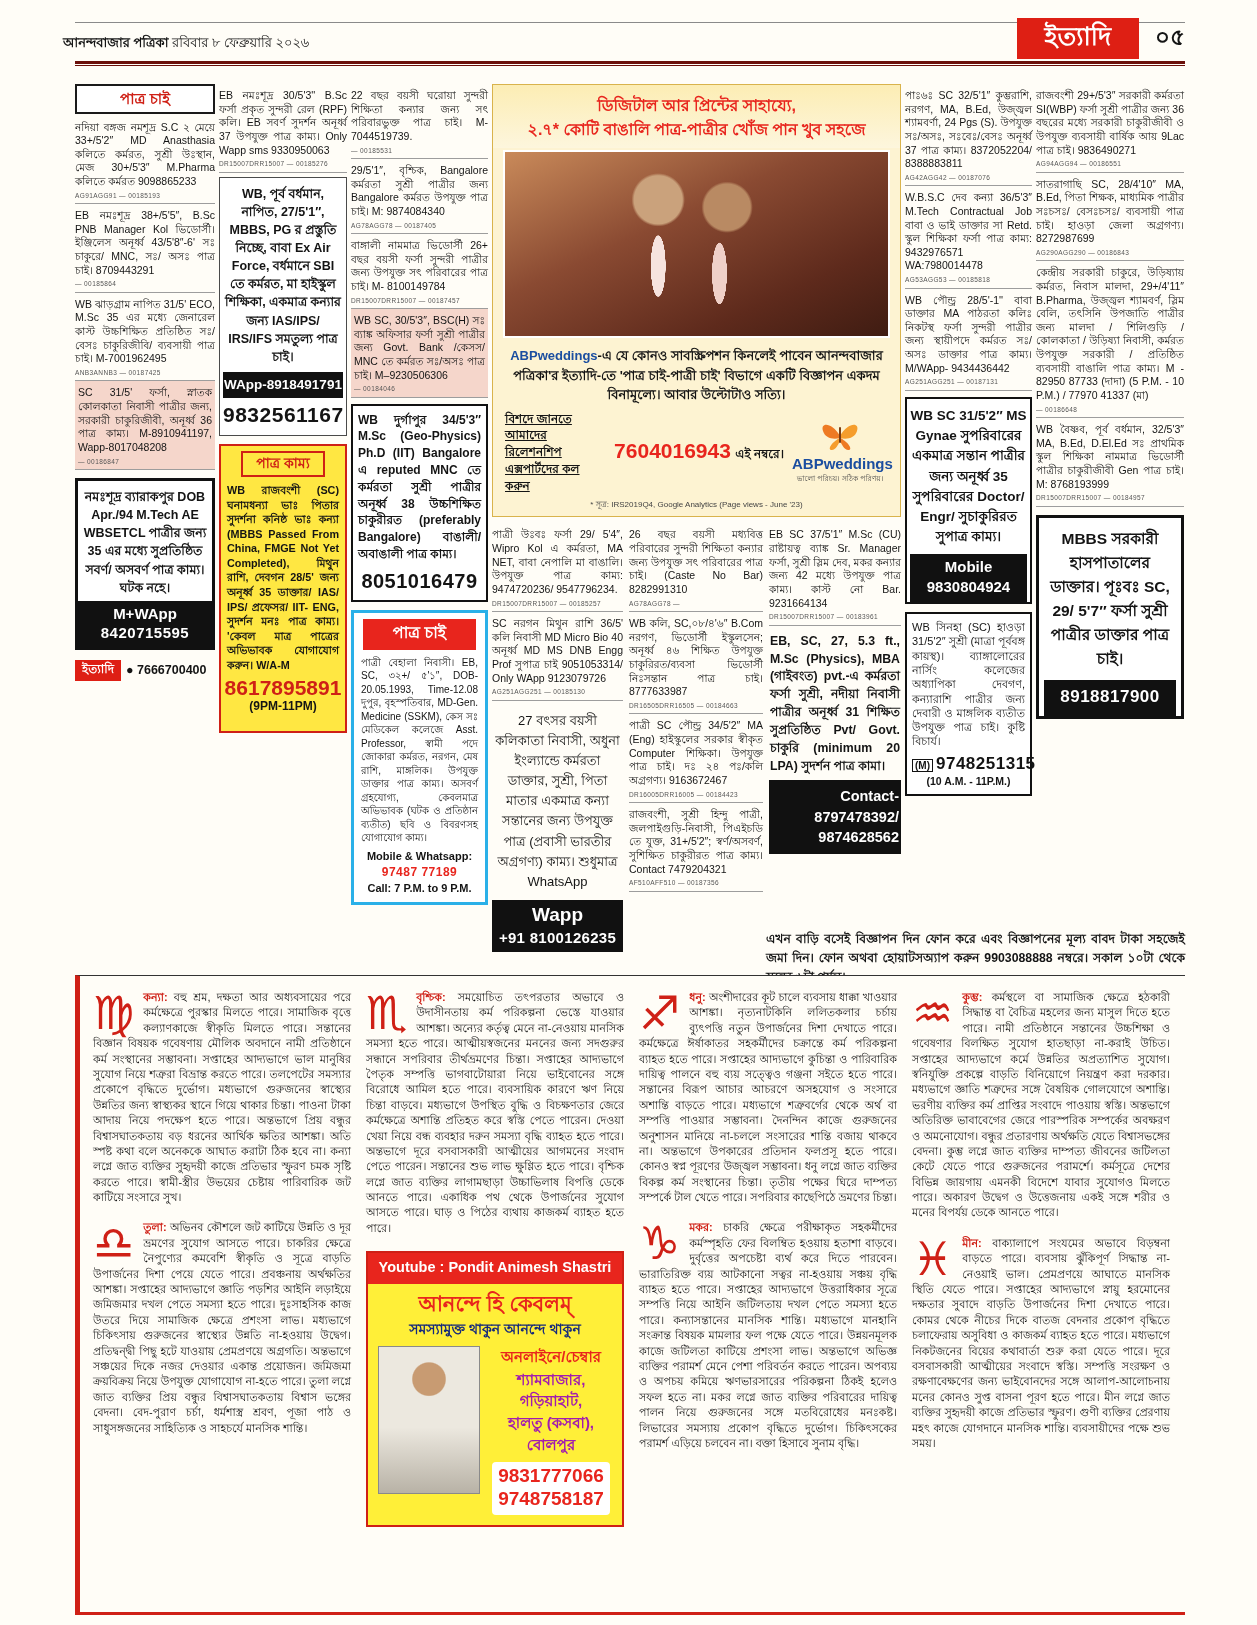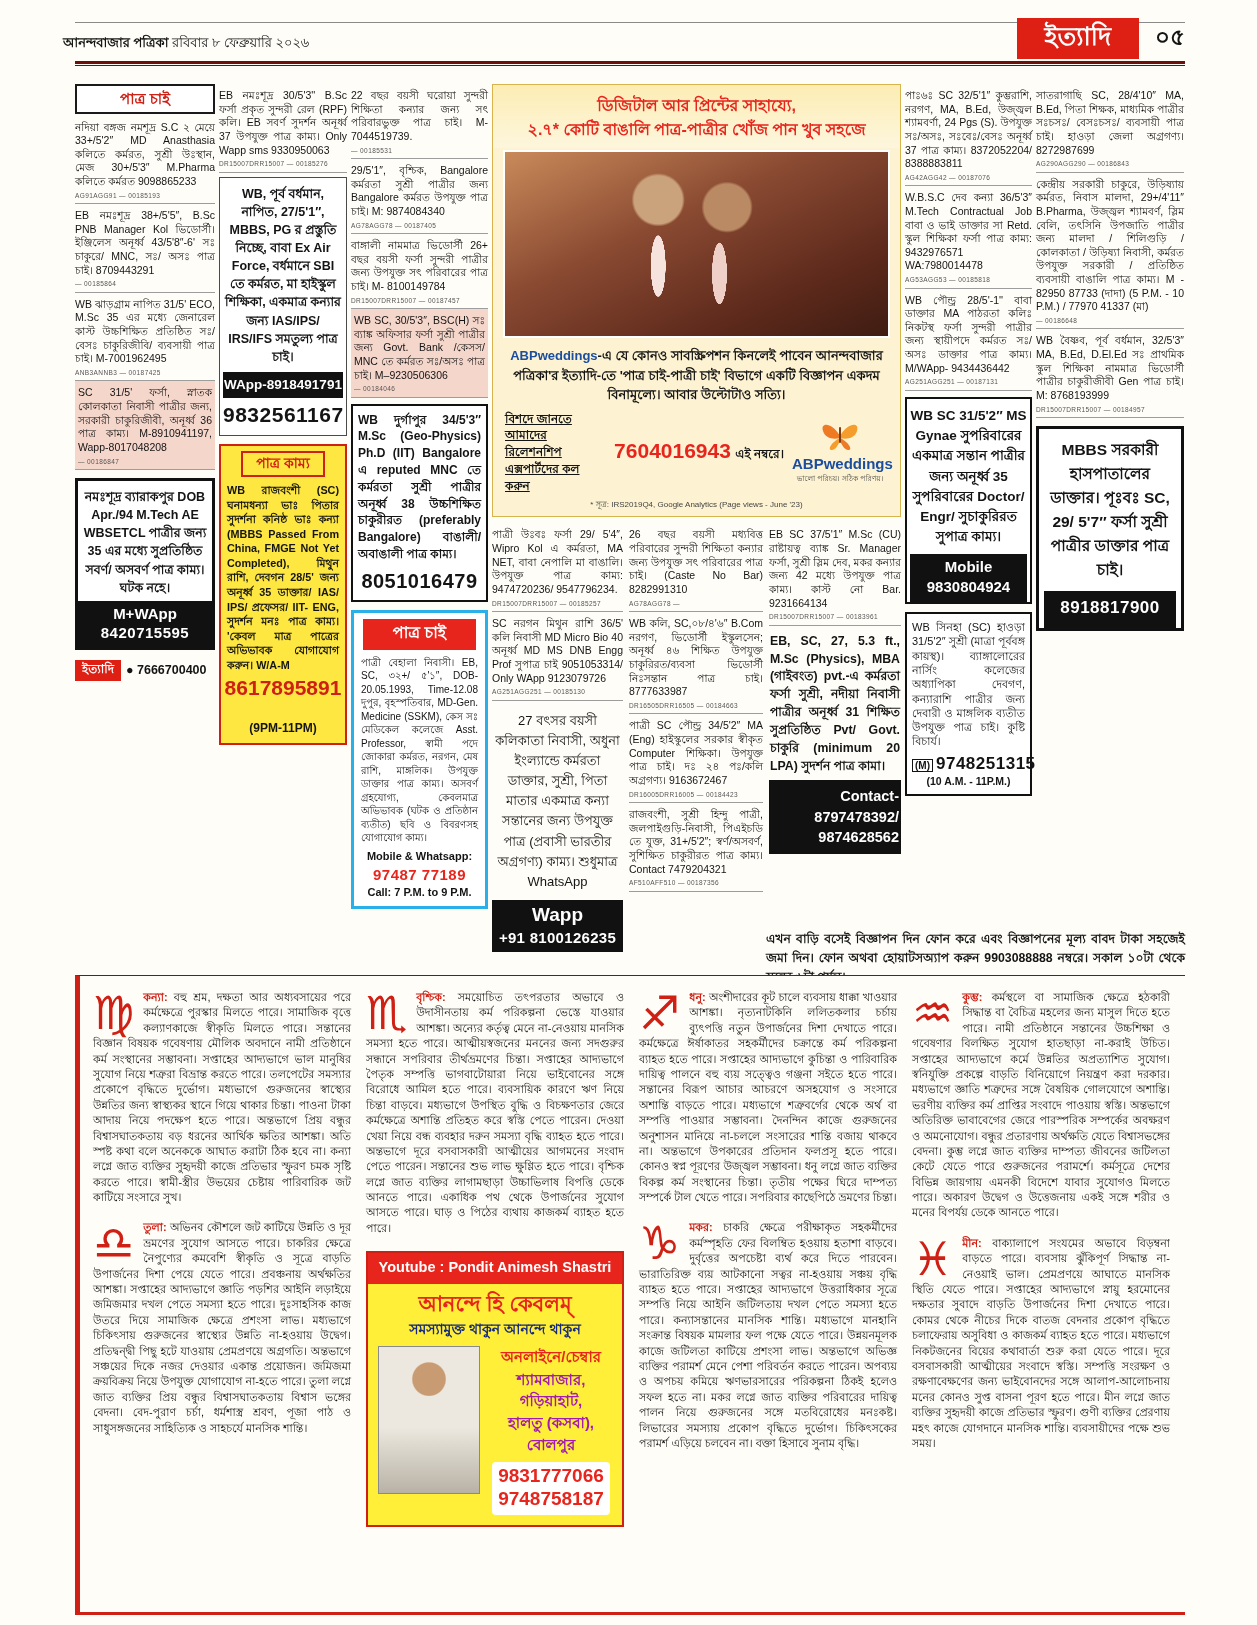--- a/index.html
+++ b/index.html
@@ -35,30 +35,30 @@
   .ityadi-phone { font-weight:bold; font-size:12.5px; }
 
   .sbi-box { border:1px solid #4a4a4a; text-align:center; font-weight:bold; font-size:12.5px; padding:7px 3px 4px; margin-top:4px; line-height:1.45; background:#fff; }
   .sbi-bar { background:#111; color:#fff; font-weight:bold; font-size:13.5px; padding:3px 0 4px; margin-top:6px; }
   .sbi-big { font-size:21px; font-weight:bold; letter-spacing:.5px; padding-top:2px; }
 
   .yellow-box { background:#ffe742; border:2px solid #cf2016; margin-top:8px; }
   .yb-header { color:#cf2016; font-weight:bold; text-align:center; font-size:14px; border:2px solid #cf2016; margin:5px 20px 3px; padding:1px 0 3px; }
   .yb-body { font-weight:bold; font-size:10.8px; padding:3px 6px 4px; text-align:justify; line-height:1.35; }
   .yb-phone { color:#cf2016; font-size:21px; font-weight:bold; text-align:center; line-height:1.1; }
-  .yb-hours { font-weight:bold; text-align:center; font-size:12px; padding:0 0 6px;margin-top:22px; }
+  .yb-hours { font-weight:bold; text-align:center; font-size:12px; padding:0 0 16px; }
 
   .durg-box { border:2px solid #111; font-weight:bold; font-size:12px; text-align:justify; padding:6px 5px 5px; margin-top:6px; line-height:1.4; background:#fff; }
   .durg-phone { font-size:20px; text-align:center; padding-top:4px; letter-spacing:.5px; }
 
   .blue-box { border:3px solid #2ab0e8; background:#fff; margin-top:8px; }
   .blue-header { background:#e8251d; color:#fff; font-weight:bold; font-size:16px; text-align:center; margin:6px 9px 4px; padding:4px 0 6px; }
   .blue-body { font-size:10px; padding:2px 7px 4px; text-align:justify; line-height:1.35; }
   .blue-foot { text-align:center; font-weight:bold; font-size:11px; padding-bottom:6px; line-height:1.4; }
-  .blue-phone { color:#e8251d; font-size:15px; letter-spacing:.5px; }
+  .blue-phone { color:#e8251d; font-size:12px; letter-spacing:.5px; }
 
   .big27 { font-size:13px; text-align:center; padding:10px 2px 8px; line-height:1.55; }
   .big27-bar { background:#111; color:#fff; text-align:center; font-weight:bold; padding:3px 0 5px; }
   .big27-l1 { font-size:19px; } .big27-l2 { font-size:15px; letter-spacing:.3px; }
 
   .d3bold { font-weight:bold; font-size:12.3px; text-align:justify; padding:7px 1px 5px; line-height:1.45; }
   .contact-box { background:#111; color:#fff; font-weight:bold; font-size:14.5px; text-align:right; padding:6px 2px 7px; white-space:pre-line; line-height:1.4; }
 
   .gynae-box { border:2px solid #111; text-align:center; font-weight:bold; font-size:13.5px; padding:7px 3px 0; margin-top:6px; line-height:1.5; background:#fff; }
   .gynae-bar { background:#111; color:#fff; font-size:15px; padding:3px 0 5px; margin-top:6px; white-space:pre-line; line-height:1.35; }
@@ -356,20 +356,24 @@
       <div class="sinha-phone-row">
         <span class="sinha-m">(M)</span><span class="sinha-phone">9748251315</span>
       </div>
       <div class="sinha-hours">(10 A.M. - 11P.M.)</div>
     </div>
   </div>
 
   <div class="ncol" style="left:1036px;width:148px;">
     <div>
 
+        <div class="ad">
+          <span>রাজবংশী 29+/5'3″ সরকারী কর্মরতা SI(WBP) ফর্সা সুশ্রী পাত্রীর জন্য 36 বছরের মধ্যে সরকারী চাকুরীজীবী ও উপযুক্ত ব্যবসায়ী বার্ষিক আয় 9Lac পাত্র চাই। 9836490271</span>
+          <span class="ad-ref">AG94AGG94 — 00186551</span>
+        </div>
 
         <div class="ad">
           <span>সাতরাগাছি SC, 28/4'10″ MA, B.Ed, পিতা শিক্ষক, মাধ্যমিক পাত্রীর সঃচসঃ/ বেসঃচসঃ/ ব্যবসায়ী পাত্র চাই। হাওড়া জেলা অগ্রগণ্য। 8272987699</span>
           <span class="ad-ref">AG290AGG290 — 00186843</span>
         </div>
 
         <div class="ad">
           <span>কেন্দ্রীয় সরকারী চাকুরে, উড়িষ্যায় কর্মরত, নিবাস মালদা, 29+/4'11″ B.Pharma, উজ্জ্বল শ্যামবর্ণ, স্লিম বেলি, তৎসিনি উপজাতি পাত্রীর জন্য মালদা / শিলিগুড়ি / কোলকাতা / উড়িষ্যা নিবাসী, কর্মরত উপযুক্ত সরকারী / প্রতিষ্ঠিত ব্যবসায়ী বাঙালি পাত্র কাম্য। M - 82950 87733 (দাদা) (5 P.M. - 10 P.M.) / 77970 41337 (মা)</span>
           <span class="ad-ref">— 00186648</span>
         </div>

